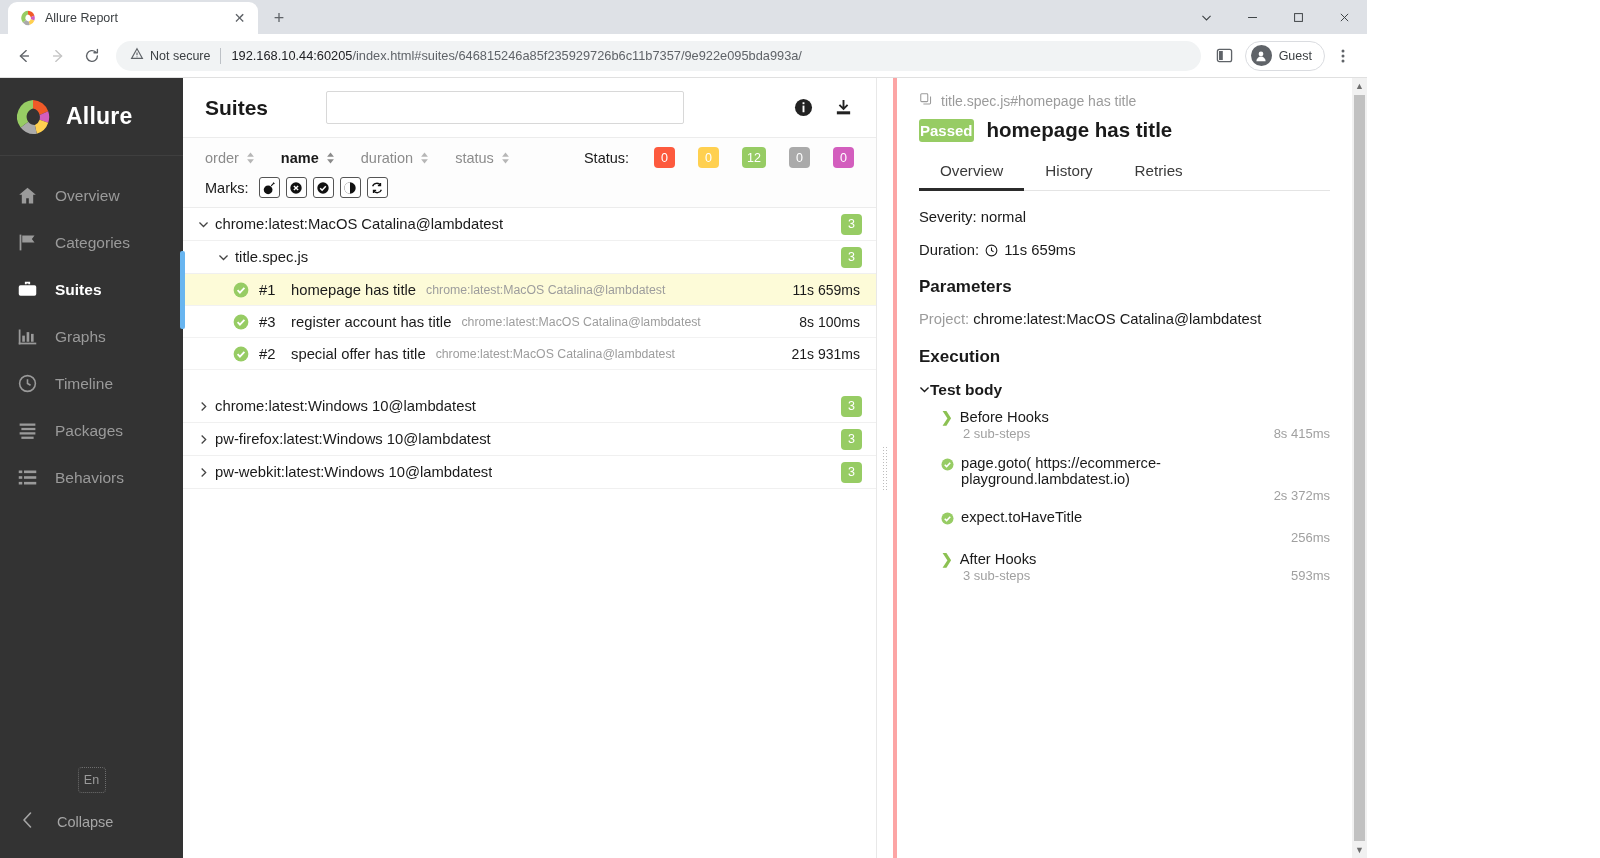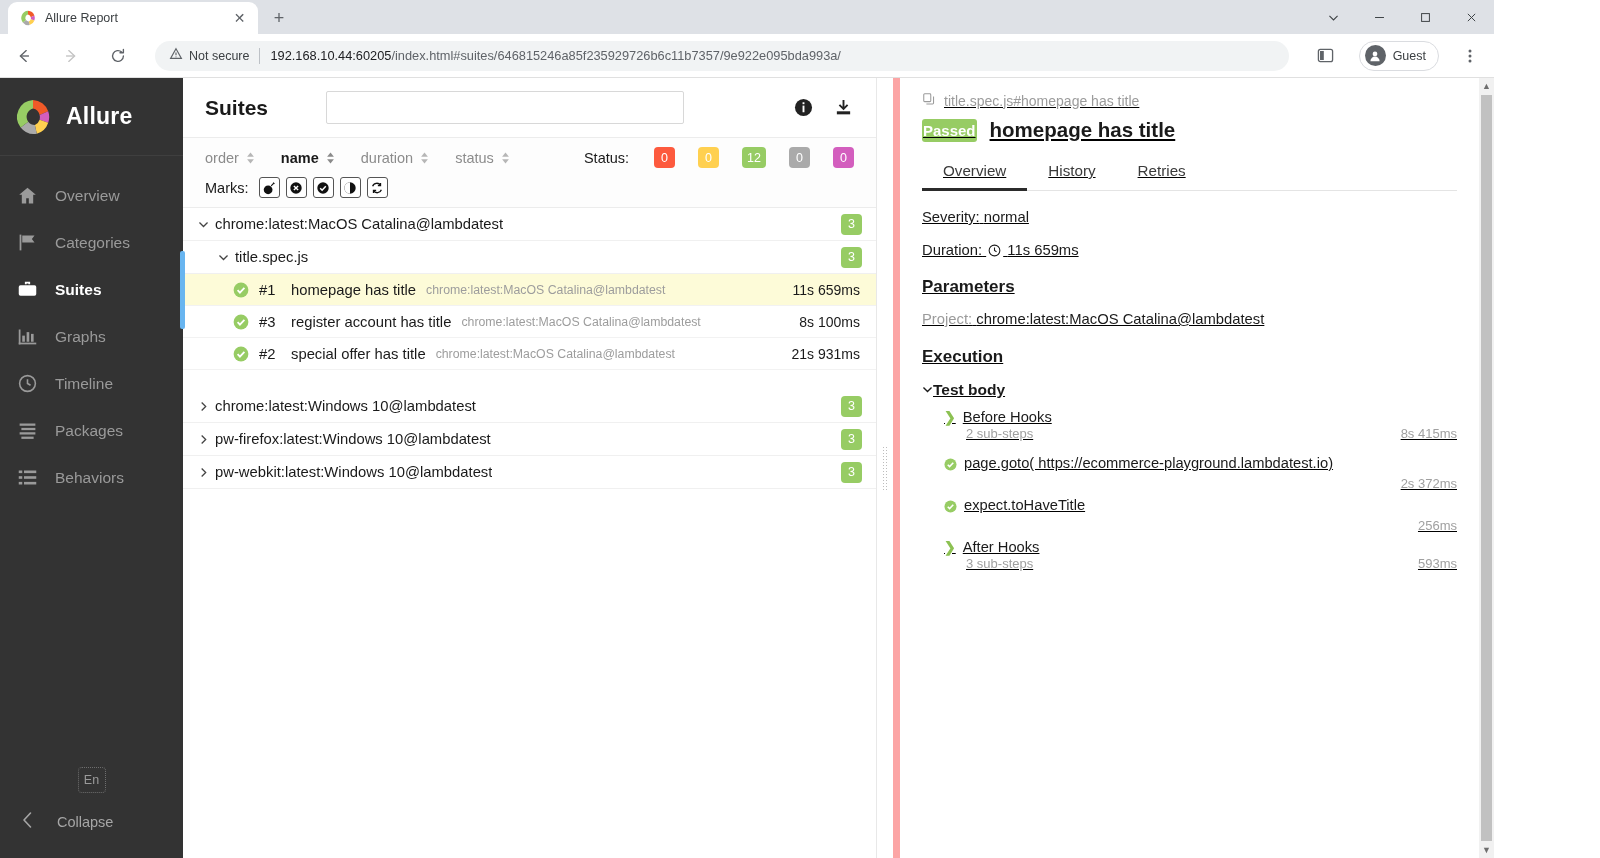--- a/index.html
+++ b/index.html
@@ -4,21 +4,21 @@
 <style>
   * { box-sizing: border-box; margin: 0; padding: 0; }
   html, body {
     width: 1600px; height: 858px;
     font-family: "Liberation Sans", sans-serif;
     background: #ffffff;
     overflow: hidden;
   }
 
   
-  .browser { width: 1494px; height: 858px; display: flex; flex-direction: column; }
+  .browser { width: 1367px; height: 858px; display: flex; flex-direction: column; }
 
   .tabstrip {
     height: 34px; background: #dee1e6;
     display: flex; align-items: flex-end; padding-left: 8px;
     position: relative; flex: 0 0 34px;
   }
   .tab {
     height: 32px; width: 250px; background: #fff;
     border-radius: 9px 9px 0 0;
     display: flex; align-items: center; gap: 9px;
@@ -45,21 +45,21 @@
   }
   .winbtn {
     width: 46px; height: 34px; display: flex;
     align-items: center; justify-content: center;
     color: #3c4043;
   }
   .winbtn svg { display: block; }
 
   .toolbar {
     height: 44px; background: #fff; display: flex; align-items: center;
-    padding: 0 8px; gap: 15px; flex: 0 0 44px;
+    padding: 0 8px; gap: 2px; flex: 0 0 44px;
     border-bottom: 1px solid #e0e0e0;
   }
   .tbtn {
     width: 32px; height: 32px; border-radius: 50%;
     display: flex; align-items: center; justify-content: center;
     color: #5f6368; flex: 0 0 32px;
   }
   .tbtn.dim { color: #b4b4b4; }
   .omnibox {
     flex: 1; height: 30px; background: #f1f3f4; border-radius: 16px;
@@ -206,21 +206,21 @@
   }
   .grip {
     width: 6px; height: 44px;
     background-image: radial-gradient(circle, #bdbdbd 0.8px, transparent 0.9px);
     background-size: 3px 3px;
   }
 
   
   .right-pane {
     flex: 1; background: #fff; display: flex; flex-direction: column;
-    min-width: 0; overflow: hidden; border-left: 7px solid #fca5a5; text-decoration: underline;
+    min-width: 0; overflow: hidden; border-left: 4px solid #fca5a5;
   }
   .rp-head { padding: 14px 22px 0 22px; }
   .rp-crumb {
     display: flex; align-items: center; gap: 8px;
     color: #9b9b9b; font-size: 14px; margin-bottom: 9px;
   }
   .rp-titlerow { display: flex; align-items: center; gap: 13px; margin-bottom: 15px; }
   .passed-badge {
     background: #97cc64; color: #fff; font-size: 15px; font-weight: bold;
     padding: 3px 1px; border-radius: 3px;

